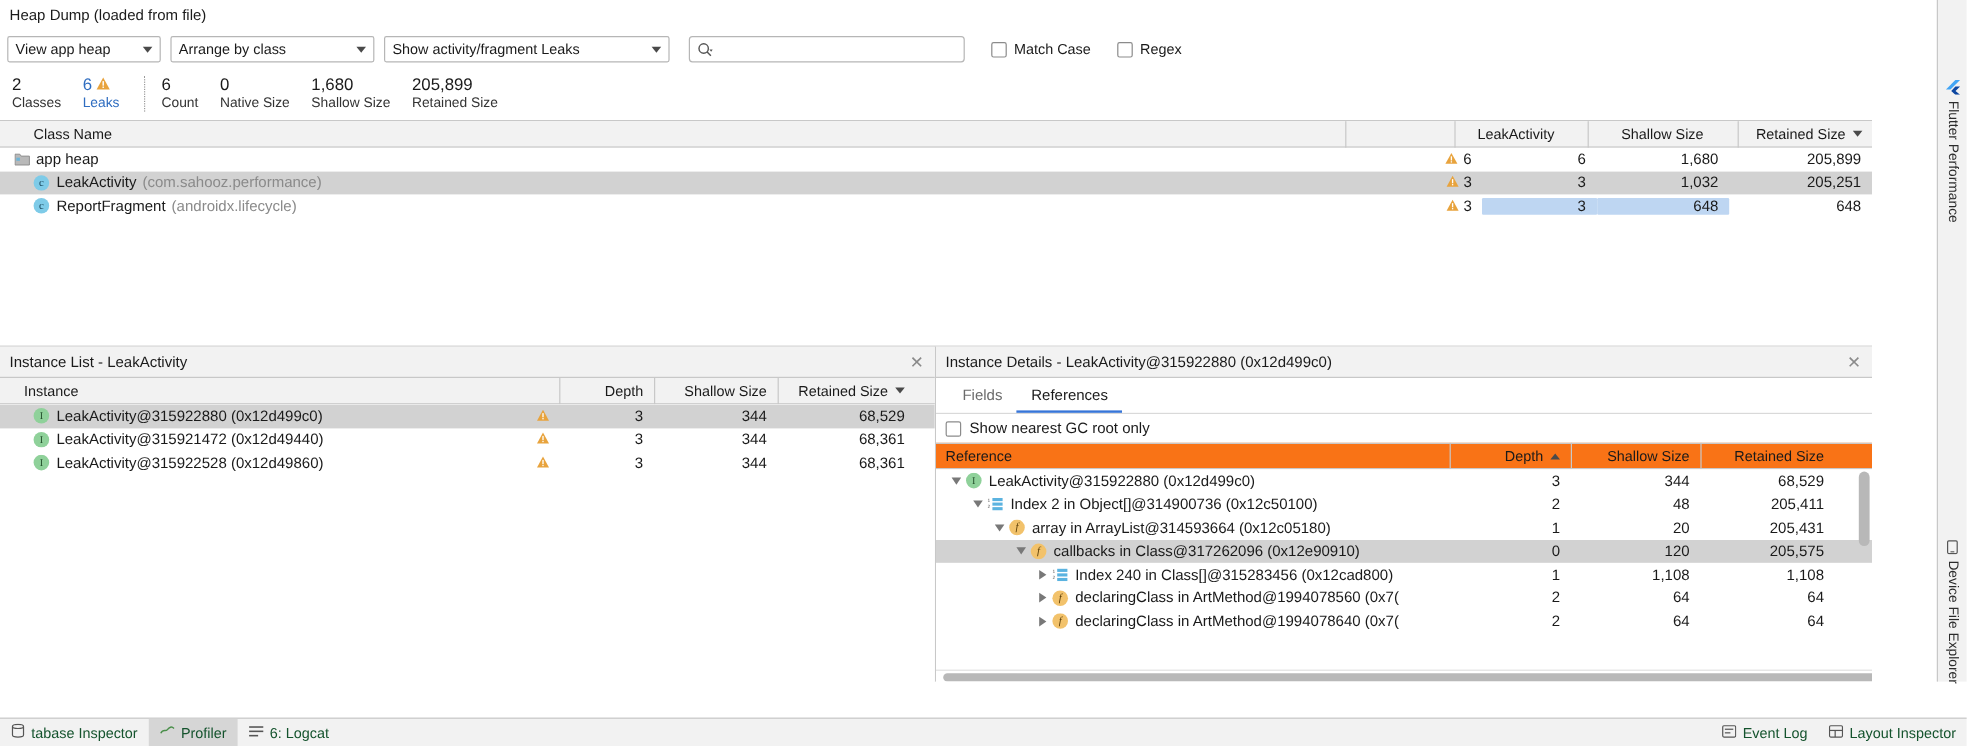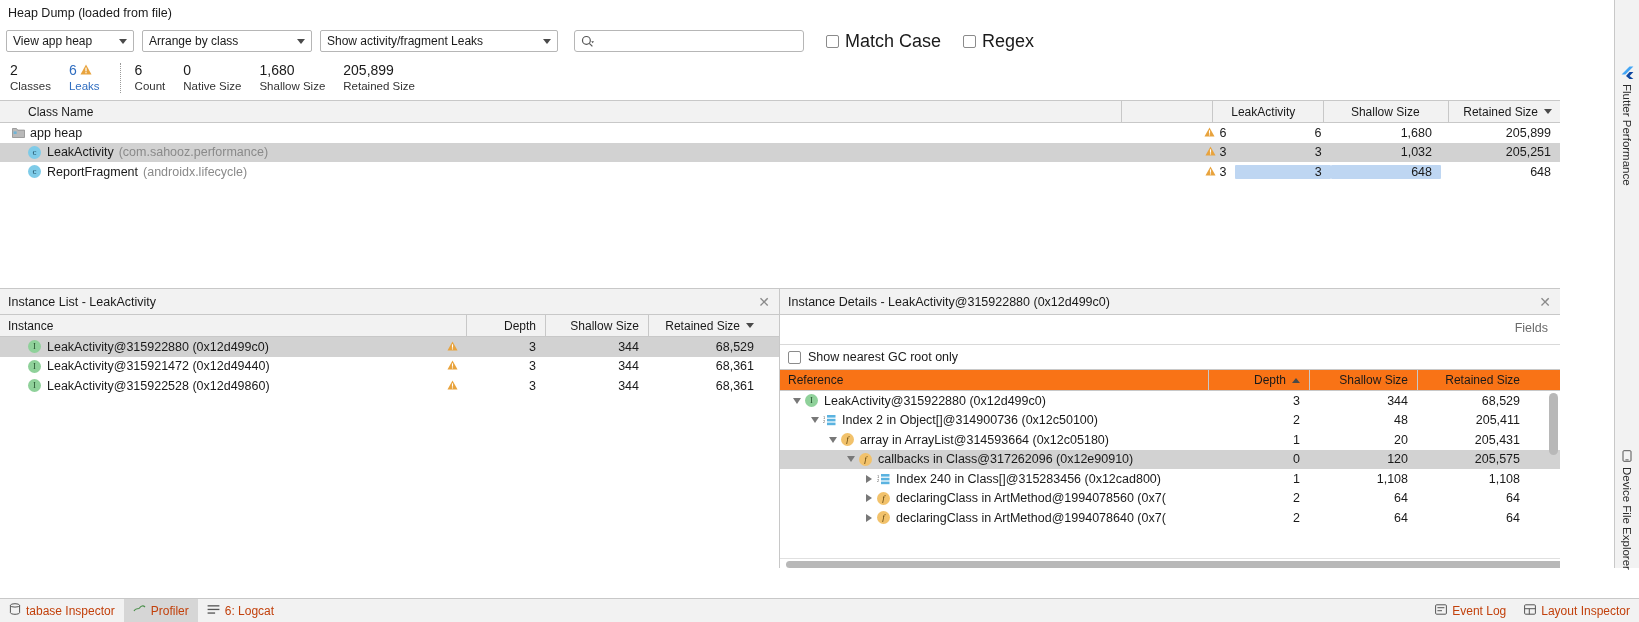--- a/index.html
+++ b/index.html
@@ -84,21 +84,21 @@
   }
 
   .chk-wrap { display: flex; align-items: center; gap: 6px; margin-left: 14px; }
   .chk {
     width: 13px; height: 13px;
     border: 1px solid #8b8b8b;
     background: #fff;
     border-radius: 2px;
     display: inline-block;
   }
-  .chk-label { font-size: 18px; color: #1a1a1a; }
+  .chk-label { font-size: 12px; color: #1a1a1a; }
 
   
   .stats {
     height: 44px;
     display: flex; align-items: center;
     padding-left: 10px;
     gap: 0;
     background: #ffffff;
   }
   .stat { display: flex; flex-direction: column; justify-content: center; padding-right: 18px; }
@@ -197,21 +197,21 @@
     display: flex; flex-direction: column;
     border-right: 1px solid #c8c8c8;
     min-width: 0;
   }
   .il-head {
     height: 22px; display: flex; align-items: center;
     background: #f2f2f2; border-bottom: 1px solid #c8c8c8;
     font-size: 12px;
   }
   .il-head .cell { line-height: 22px; height:22px; }
-  .i-name { width: 466px; padding-left: 8px; }
+  .i-name { width: 466px; padding-left: 20px; }
   .i-depth { width: 79px; text-align: right; padding-right: 9px; border-left: 1px solid #c8c8c8; }
   .i-shal  { width: 103px; text-align: right; padding-right: 9px; border-left: 1px solid #c8c8c8; }
   .i-ret   { width: 115px; text-align: right; padding-right: 9px; border-left: 1px solid #c8c8c8;
              display:flex; align-items:center; justify-content:flex-end; gap:6px;}
   .il-body { flex: 1; background: #fff; overflow: hidden; }
   .il-row { height: 19.5px; display: flex; align-items: center; font-size: 12.5px; }
   .il-row.sel { background: #d2d2d2; }
   .il-row .i-name { display: flex; align-items: center; padding-left: 28px; position: relative; }
   .il-row .i-name .rowwarn { position: absolute; right: 8px; }
   .il-row .i-depth, .il-row .i-shal, .il-row .i-ret { border-left: 0; }
@@ -220,21 +220,20 @@
   .det-panel {
     flex: 1;
     display: flex; flex-direction: column;
     min-width: 0;
     background: #fff;
   }
   .tabs {
     height: 30px; display: flex; align-items: flex-end;
     background: #fff; padding-left: 10px;
     border-bottom: 1px solid #d9d9d9;
-    flex-direction: column;
   }
   .tab {
     padding: 0 12px; height: 28px; line-height: 26px;
     font-size: 12.5px; color: #6b6b6b;
   }
   .tab.active { color: #1a1a1a; border-bottom: 2px solid #3775d8; }
   .gcroot-row {
     height: 24px; display: flex; align-items: center; gap: 7px;
     padding-left: 8px; font-size: 12.5px; background: #fff;
   }
@@ -291,21 +290,21 @@
   }
   .vtab .vicon { writing-mode: horizontal-tb; display:flex; }
 
   
   .statusbar {
     position: absolute; left: 0; bottom: 0;
     width: 1639px; height: 24px;
     background: #f2f2f2;
     border-top: 1px solid #c8c8c8;
     display: flex; align-items: center;
-    font-size: 12px; color: #c2410c;
+    font-size: 12px; color: #14532d;
   }
   .sb-item {
     display: flex; align-items: center; gap: 5px;
     height: 24px; padding: 0 9px;
     white-space: nowrap;
   }
   .sb-item.active { background: #d6d6d6; }
   .sb-spacer { flex: 1; }
   .sb-right { display: flex; align-items: center; }
 </style>

